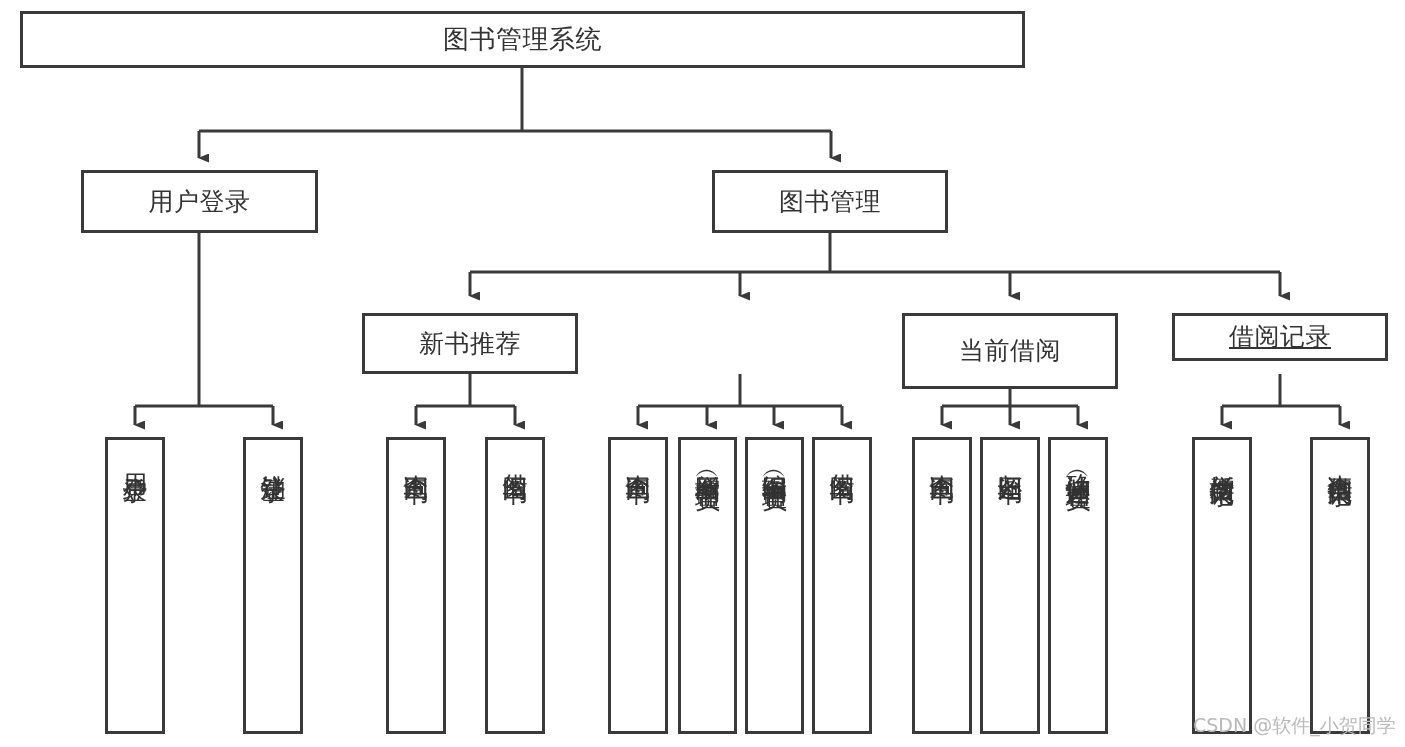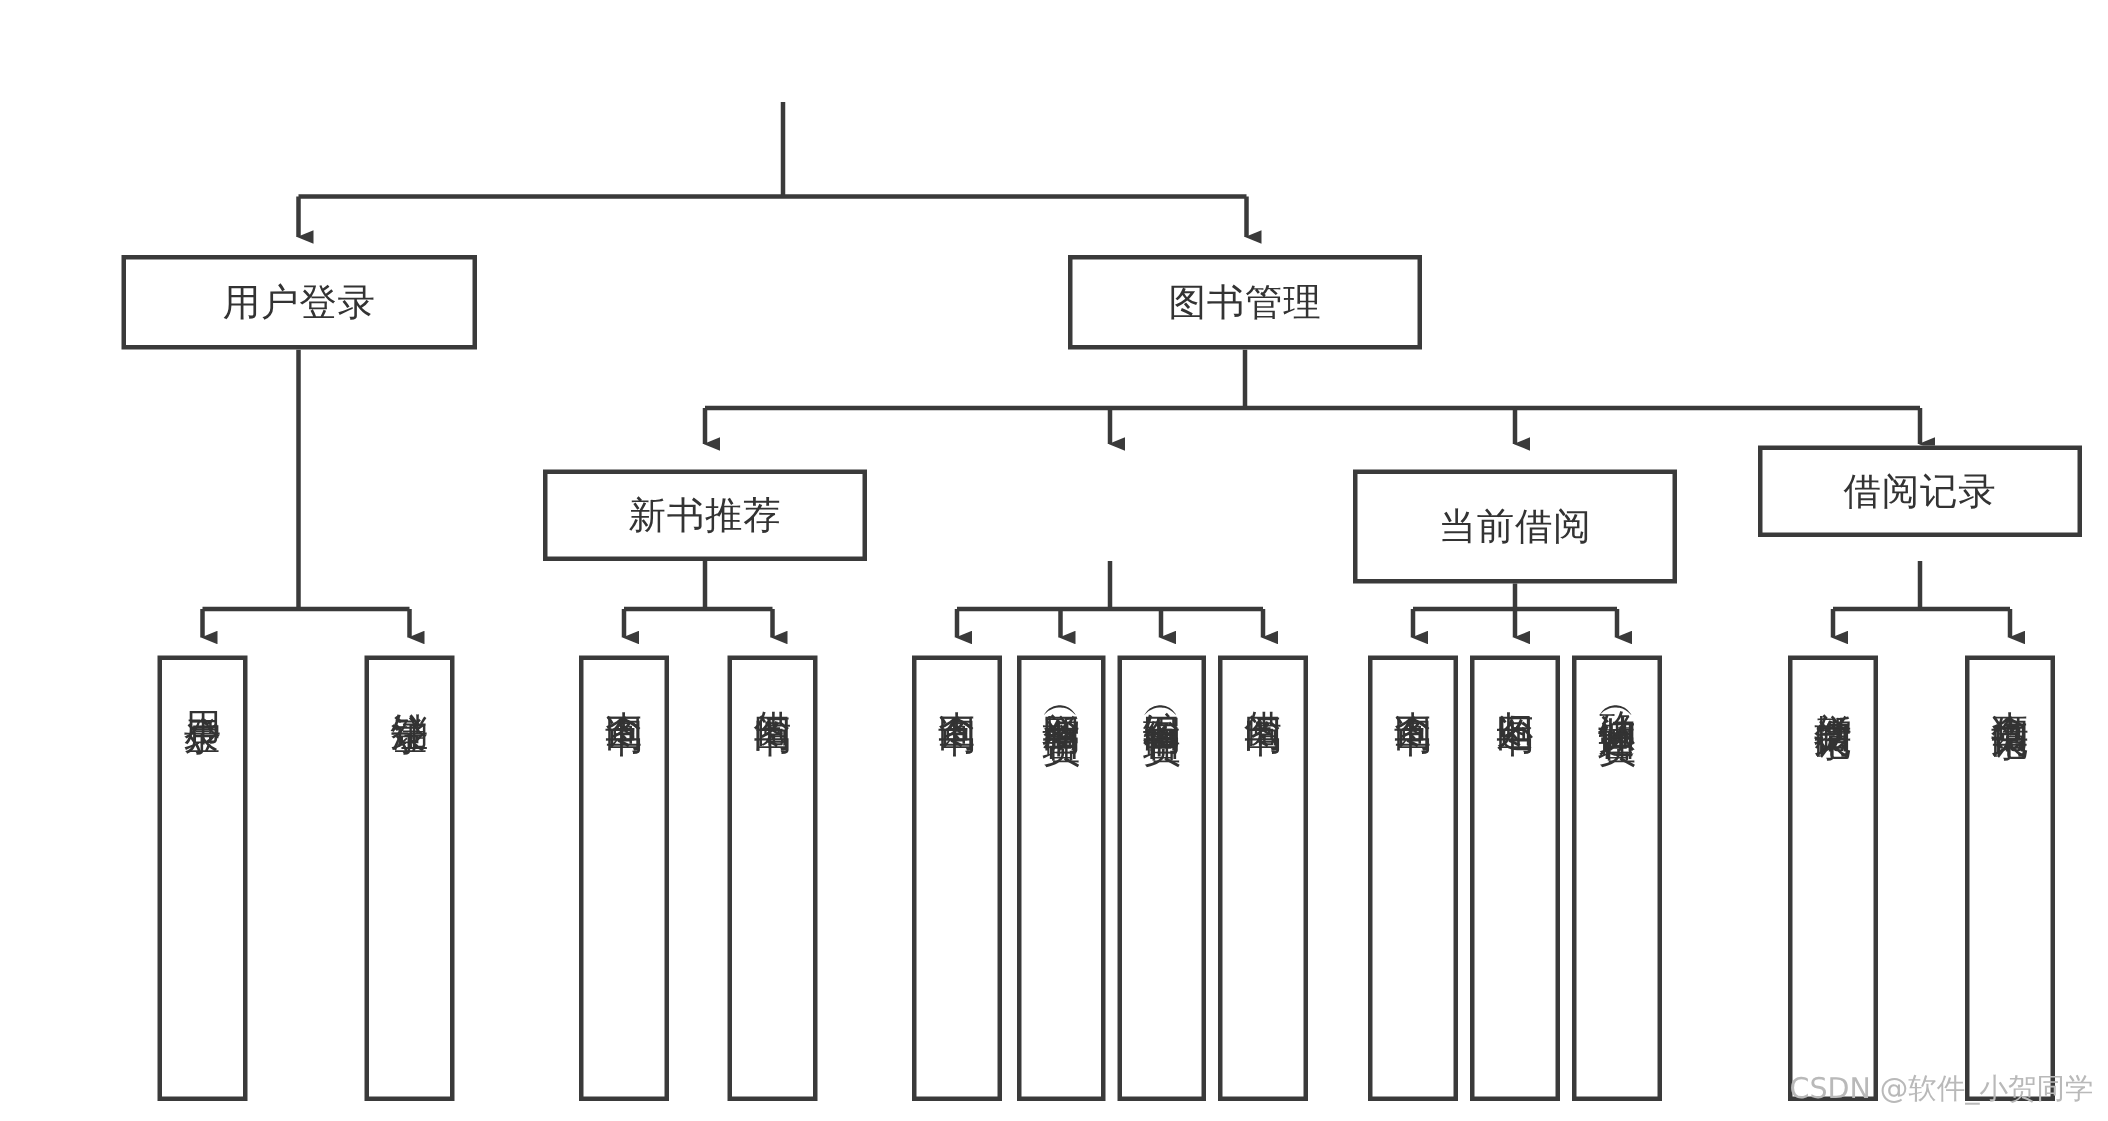--- a/index.html
+++ b/index.html
@@ -119,39 +119,42 @@
       <path d="M1010,406 L1010,425" marker-end="url(#arrow)"></path>
       <path d="M1078,406 L1078,425" marker-end="url(#arrow)"></path>
 
       <path d="M1280,374 L1280,406"></path>
       <path d="M1222,406 L1340,406"></path>
       <path d="M1222,406 L1222,425" marker-end="url(#arrow)"></path>
       <path d="M1340,406 L1340,425" marker-end="url(#arrow)"></path>
     </g>
   </svg>
 
+  <div class="node horiz root" style="left:20px; top:11px; width:1005px; height:57px;">
+    <span class="lbl">图书管理系统</span>
+  </div>
 
   <div class="node horiz" style="left:81px; top:170px; width:237px; height:63px;">
     <span class="lbl">用户登录</span>
   </div>
 
   <div class="node horiz" style="left:362px; top:313px; width:216px; height:61px;">
     <span class="lbl">新书推荐</span>
   </div>
 
   <div class="node horiz" style="left:712px; top:170px; width:236px; height:63px;">
     <span class="lbl">图书管理</span>
   </div>
 
 
   <div class="node horiz" style="left:902px; top:313px; width:216px; height:76px;">
     <span class="lbl">当前借阅</span>
   </div>
 
-  <div class="node horiz" style="left:1172px; top:297px; width:216px; height:61px;">
+  <div class="node horiz" style="left:1172px; top:313px; width:216px; height:48px;text-decoration:underline;">
     <span class="lbl">借阅记录</span>
   </div>
 
   <div class="node vert" style="left:105px; top:437px; width:60px; height:297px;">
     <span class="lbl">用户登录</span>
   </div>
 
   <div class="node vert" style="left:243px; top:437px; width:60px; height:297px;">
     <span class="lbl">注销登录</span>
   </div>

